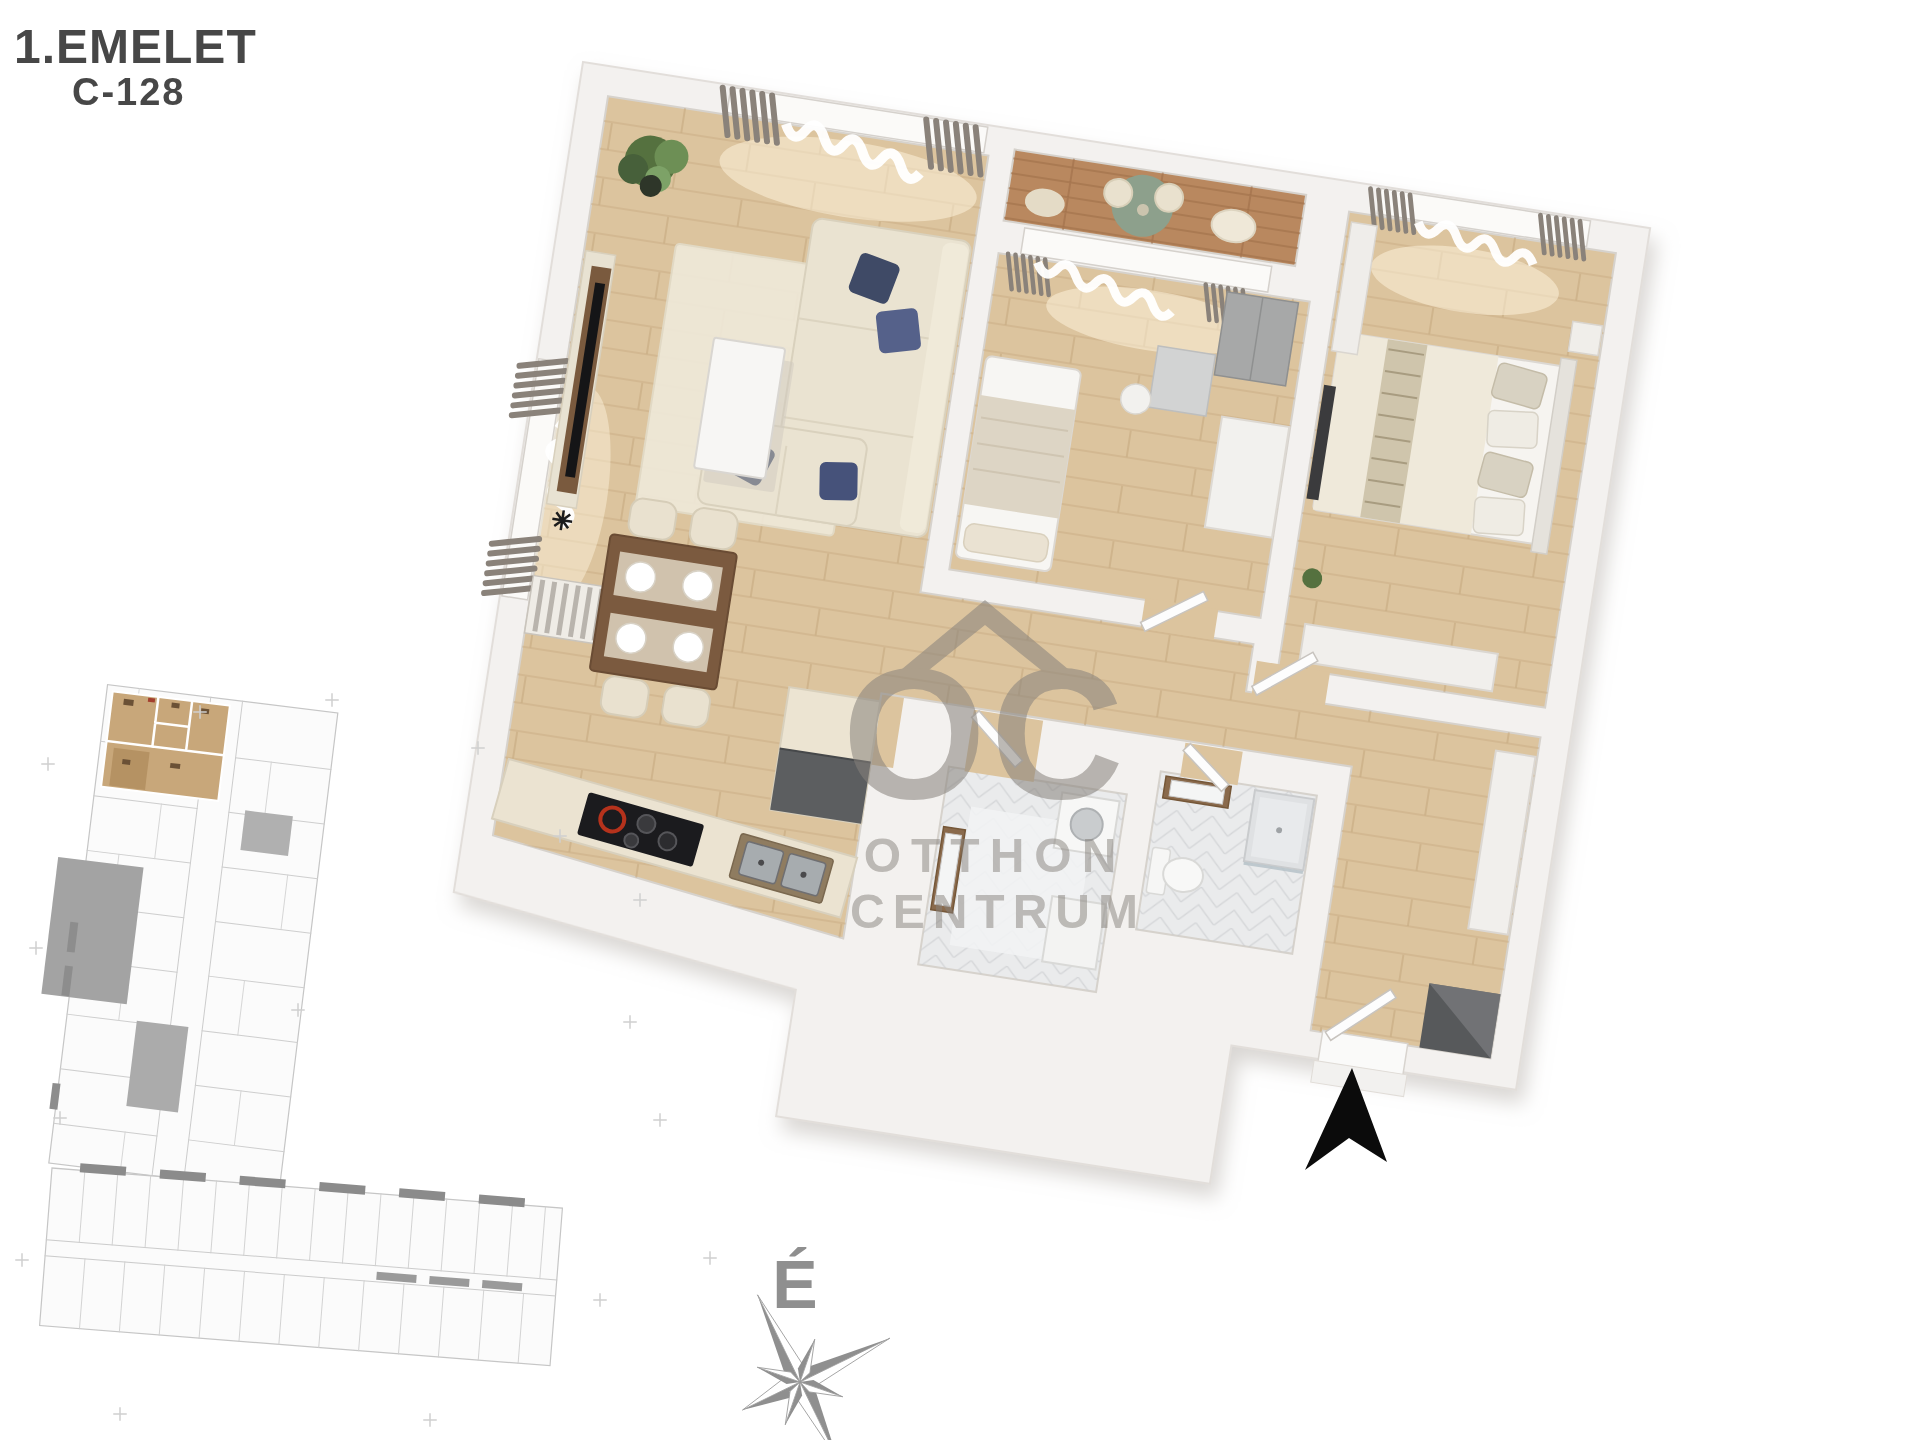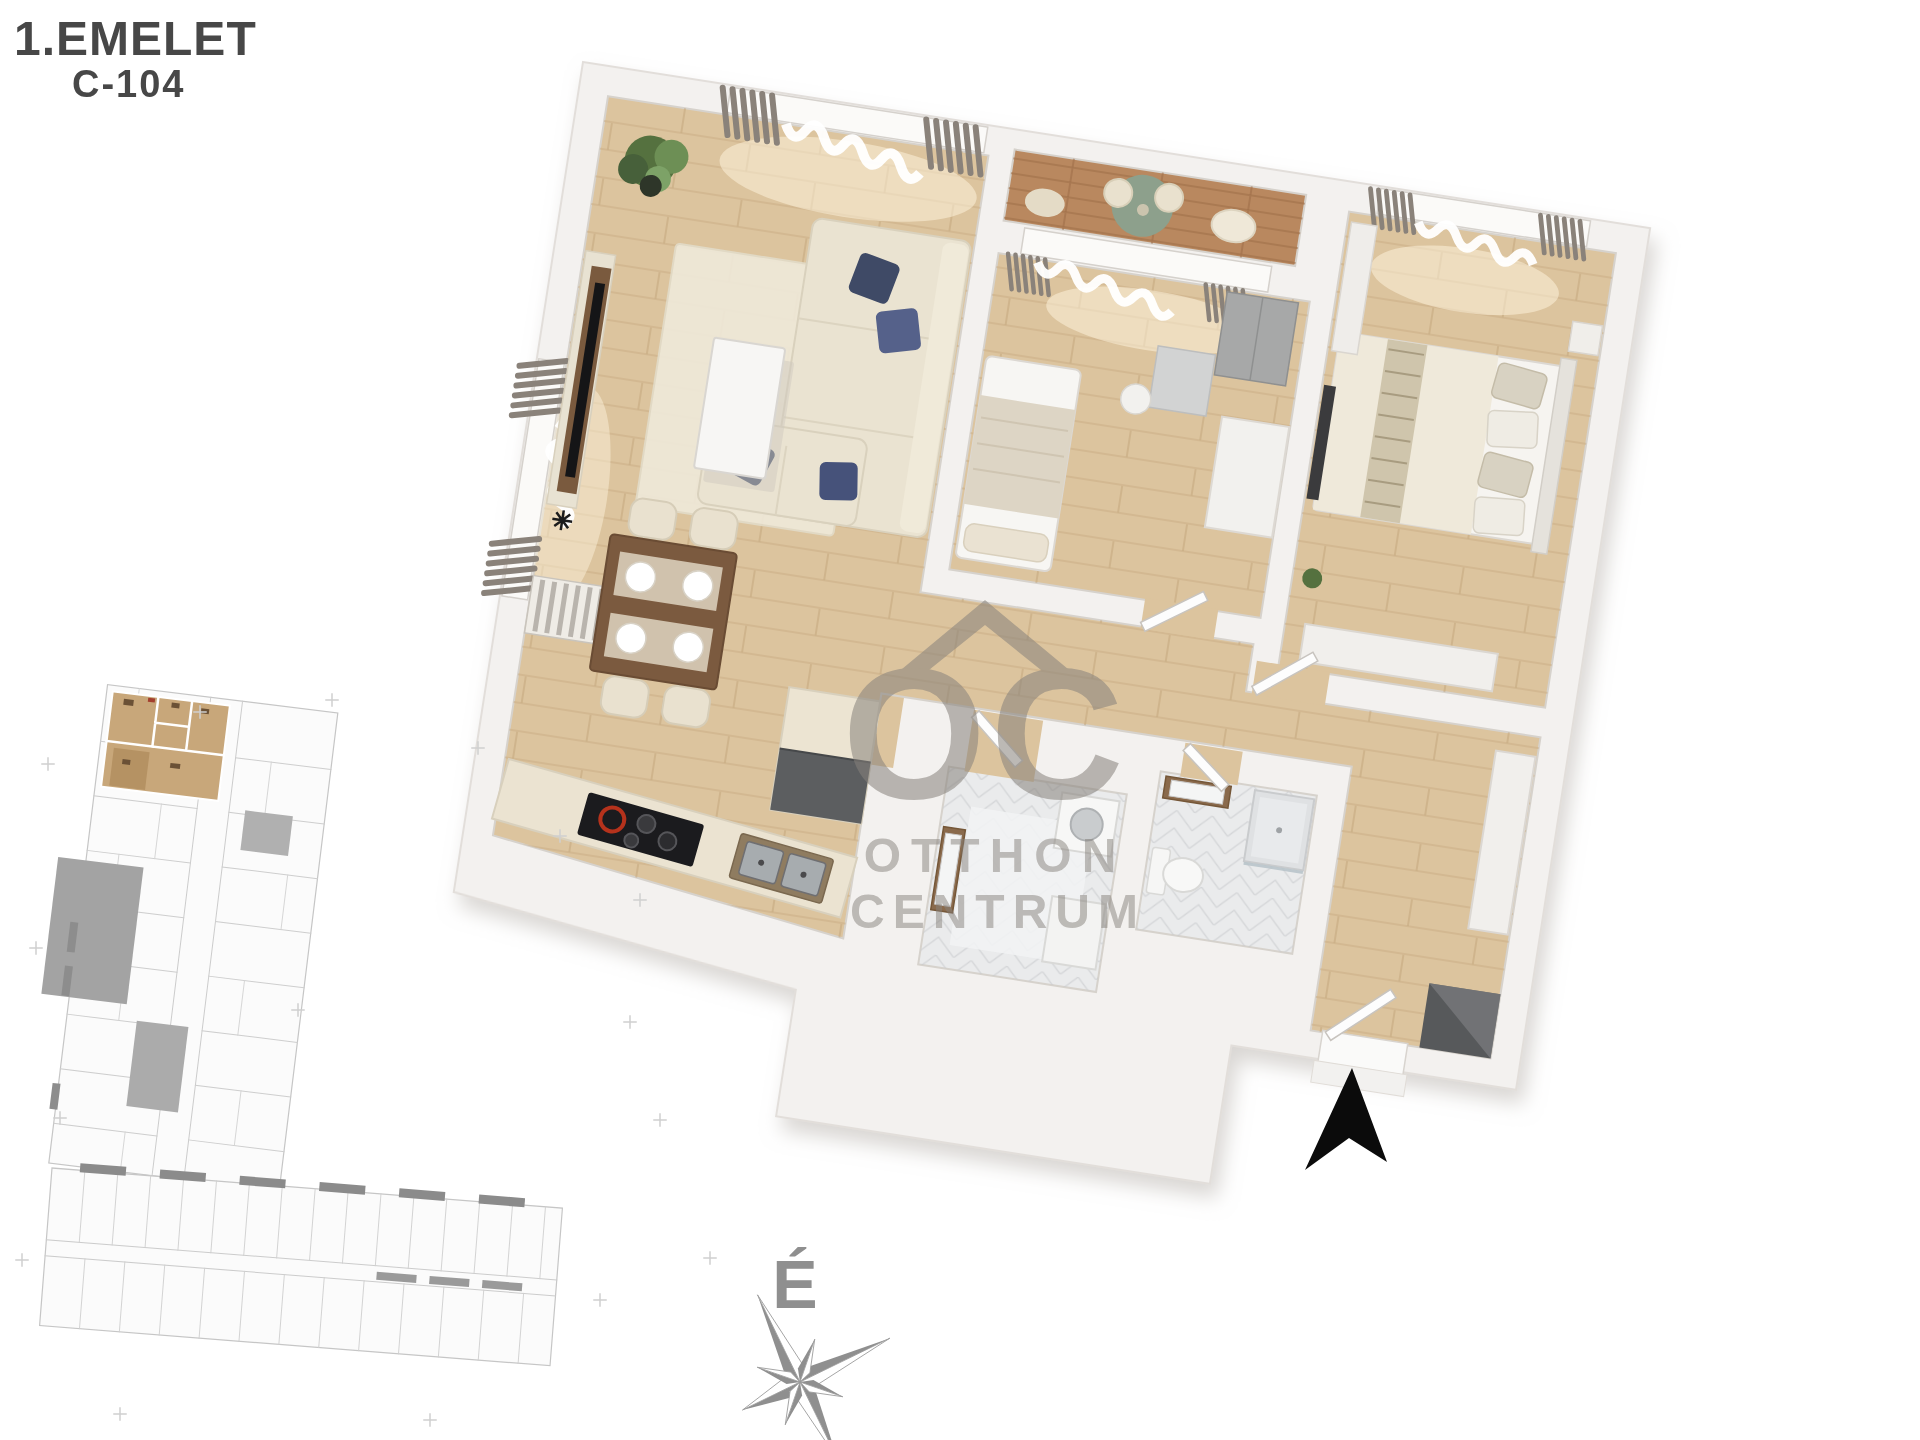--- a/index.html
+++ b/index.html
@@ -1,31 +1,31 @@
 <!DOCTYPE html>
 <html><head>
 <meta charset="utf-8">
 <style>
   html,body{margin:0;padding:0;background:#ffffff;}
   #stage{position:relative;width:1920px;height:1440px;background:#ffffff;overflow:hidden;
          font-family:"Liberation Sans", sans-serif;}
-  #titleblock{position:absolute;left:14px;top:14px;color:#474747;}
+  #titleblock{position:absolute;left:14px;top:22px;color:#474747;}
   #floor-label{font-size:48px;font-weight:bold;letter-spacing:1px;line-height:1.05;}
   #unit-label{font-size:38px;font-weight:bold;letter-spacing:2px;margin-left:58px;line-height:1.1;}
   svg{position:absolute;left:0;top:0;}
   text{font-family:"Liberation Sans", sans-serif;}
 </style>
 </head>
 <body>
 
 <div id="stage">
 
   <div id="titleblock">
     <div id="floor-label">1.EMELET</div>
-    <div id="unit-label">C-104</div>
+    <div id="unit-label">C-128</div>
   </div>
 
   <svg width="1920" height="1440" viewBox="0 0 1920 1440">
     <defs>
       <filter id="soft" x="-20%" y="-20%" width="140%" height="140%">
         <feDropShadow dx="8" dy="12" stdDeviation="10" flood-color="#b4aea7" flood-opacity="0.5"></feDropShadow>
       </filter>
       <pattern id="wood" width="140" height="56" patternUnits="userSpaceOnUse">
         <path d="M0,27 H140 M0,55 H140" stroke="#cbb087" stroke-width="1.6" fill="none"></path>
         <path d="M38,0 V27 M108,28 V55" stroke="#c3a67c" stroke-width="1.4" fill="none"></path>

